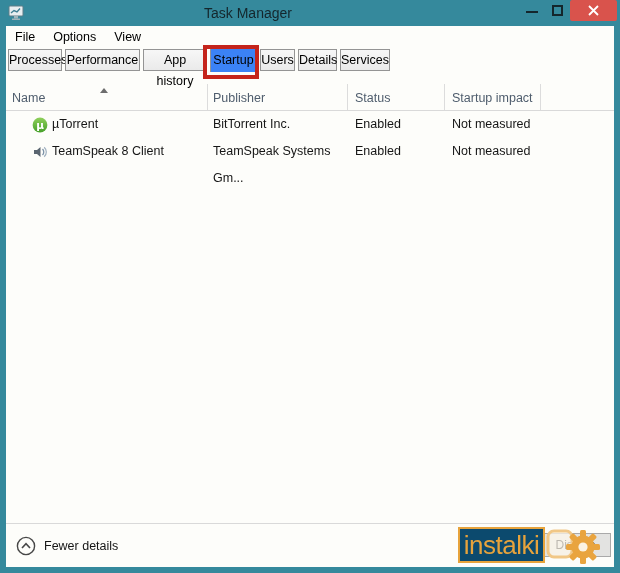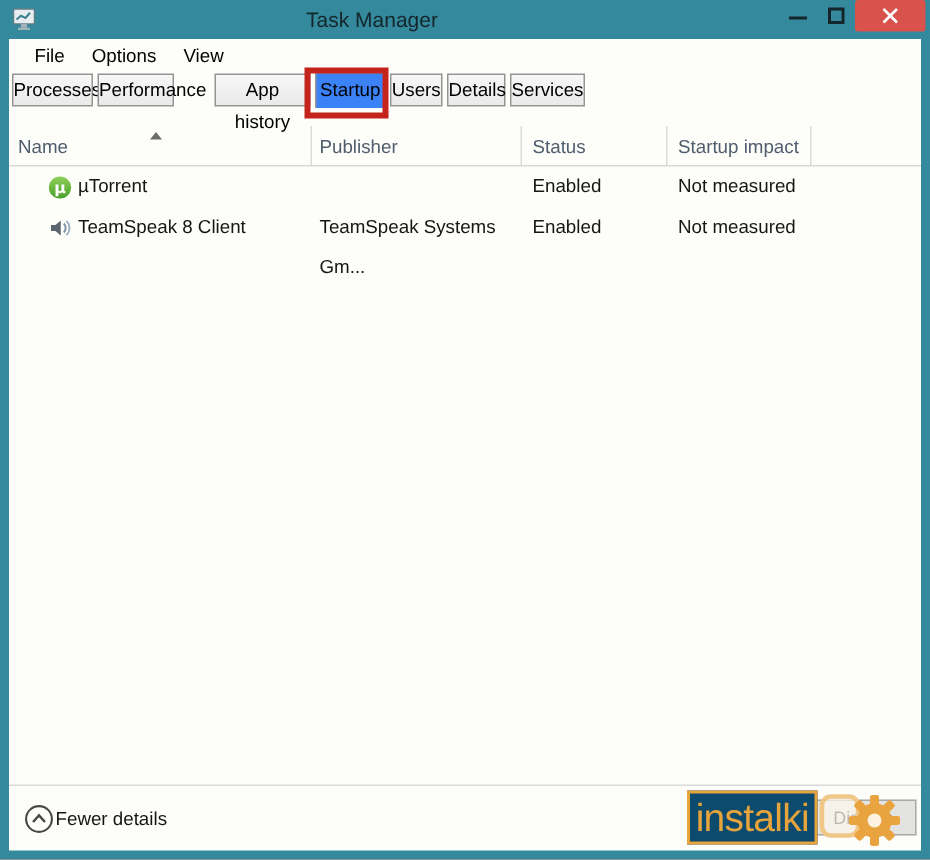--- a/index.html
+++ b/index.html
@@ -27,36 +27,36 @@
   }
   #close-glyph{ position:absolute; left:17px; top:4px; }
   
   #client{
     position:absolute; left:6px; top:26px; width:608px; height:541px;
     background:#fdfdfa;
   }
   
   #menubar{
     position:absolute; left:6px; top:27px; height:20px;
-    display:flex; align-items:flex-end; padding-left:8px;
+    display:flex; align-items:flex-end; padding-left:0;
   }
   .menu-item{ padding:0 9px; font-size:12.5px; color:#000; line-height:20px; }
   
   .tab{
     position:absolute; top:49px; height:22px; line-height:21px;
     text-align:center; font-size:12.5px; color:#000;
     background:linear-gradient(#f7f7f7,#eaeaea);
     border:1px solid #949494;
   }
   .tab.active{
     top:48px; height:24px; line-height:23px; background:#3b82f6;
     border-bottom:none; z-index:2;
   }
   #tab-processes{ left:8px;   width:54px; }
-  #tab-performance{ left:65px; width:51px; }
+  #tab-performance{ left:65px; width:75px; }
   #tab-apphistory{ left:143px; width:64px; }
   #tab-startup{ left:210px; width:47px; }
   #tab-users{ left:260px; width:35px; }
   #tab-details{ left:298px; width:39px; }
   #tab-services{ left:340px; width:50px; }
   #annotation-box{
     position:absolute; left:203px; top:45px; width:56px; height:34px;
     border:4px solid #c4241c; z-index:5;
   }
   
@@ -83,21 +83,21 @@
   .row-icon{ position:absolute; left:26px; top:6px; width:16px; height:16px; }
   .cell{ position:absolute; top:0; height:27px; line-height:27px; font-size:12.5px; color:#161616; }
   .cell-name{ left:46px; width:150px; }
   .cell-publisher{ left:207px; width:130px; }
   .cell-status{ left:349px; width:85px; }
   .cell-impact{ left:446px; width:90px; }
   
   #footer-line{ position:absolute; left:6px; top:523px; width:608px; height:1px; background:#d9d9d9; }
   #fewer-details{
     position:absolute; left:16px; top:533px; height:26px;
-    display:flex; align-items:center; gap:1px;text-align:center;
+    display:flex; align-items:center; gap:8px;text-align:center;
   }
   #fewer-details-label{ font-size:12.5px; color:#161616; }
   #disable-btn{
     position:absolute; left:540px; top:533px; width:71px; height:24px;
     background:#e3e3e1; border:1px solid #a9a9a9;
     font-size:12px; color:#222; text-align:center; line-height:22px; z-index:1;
   }
   
   #watermark{ position:absolute; left:458px; top:526px; width:150px; height:42px; z-index:6; }
   #watermark-box{
@@ -171,20 +171,21 @@
       <defs>
         <linearGradient id="ug" x1="0" y1="0" x2="0" y2="1">
           <stop offset="0" stop-color="#8fd05b"></stop>
             <stop offset="1" stop-color="#47a02a"></stop>
         </linearGradient>
       </defs>
       <circle cx="8" cy="8" r="7.4" fill="url(#ug)"></circle>
       <text x="8" y="11.6" font-size="10.5" font-family="DejaVu Sans, sans-serif" font-weight="bold" fill="#ffffff" text-anchor="middle">µ</text>
     </svg>
     <div class="cell cell-name">µTorrent</div>
+    <div class="cell cell-publisher">BitTorrent Inc.</div>
     <div class="cell cell-status">Enabled</div>
     <div class="cell cell-impact">Not measured</div>
   </div>
 
   <div class="row" id="row-1">
     <svg class="row-icon" viewBox="0 0 16 16">
       <path d="M2 6 L5 6 L8.5 3 L8.5 13 L5 10 L2 10 Z" fill="#5a6570"></path>
       <path d="M10.5 5 A4.2 4.2 0 0 1 10.5 11" fill="none" stroke="#7d93a8" stroke-width="1.3"></path>
       <path d="M12.2 3.2 A6.5 6.5 0 0 1 12.2 12.8" fill="none" stroke="#9fb0c0" stroke-width="1.2"></path>
     </svg>

